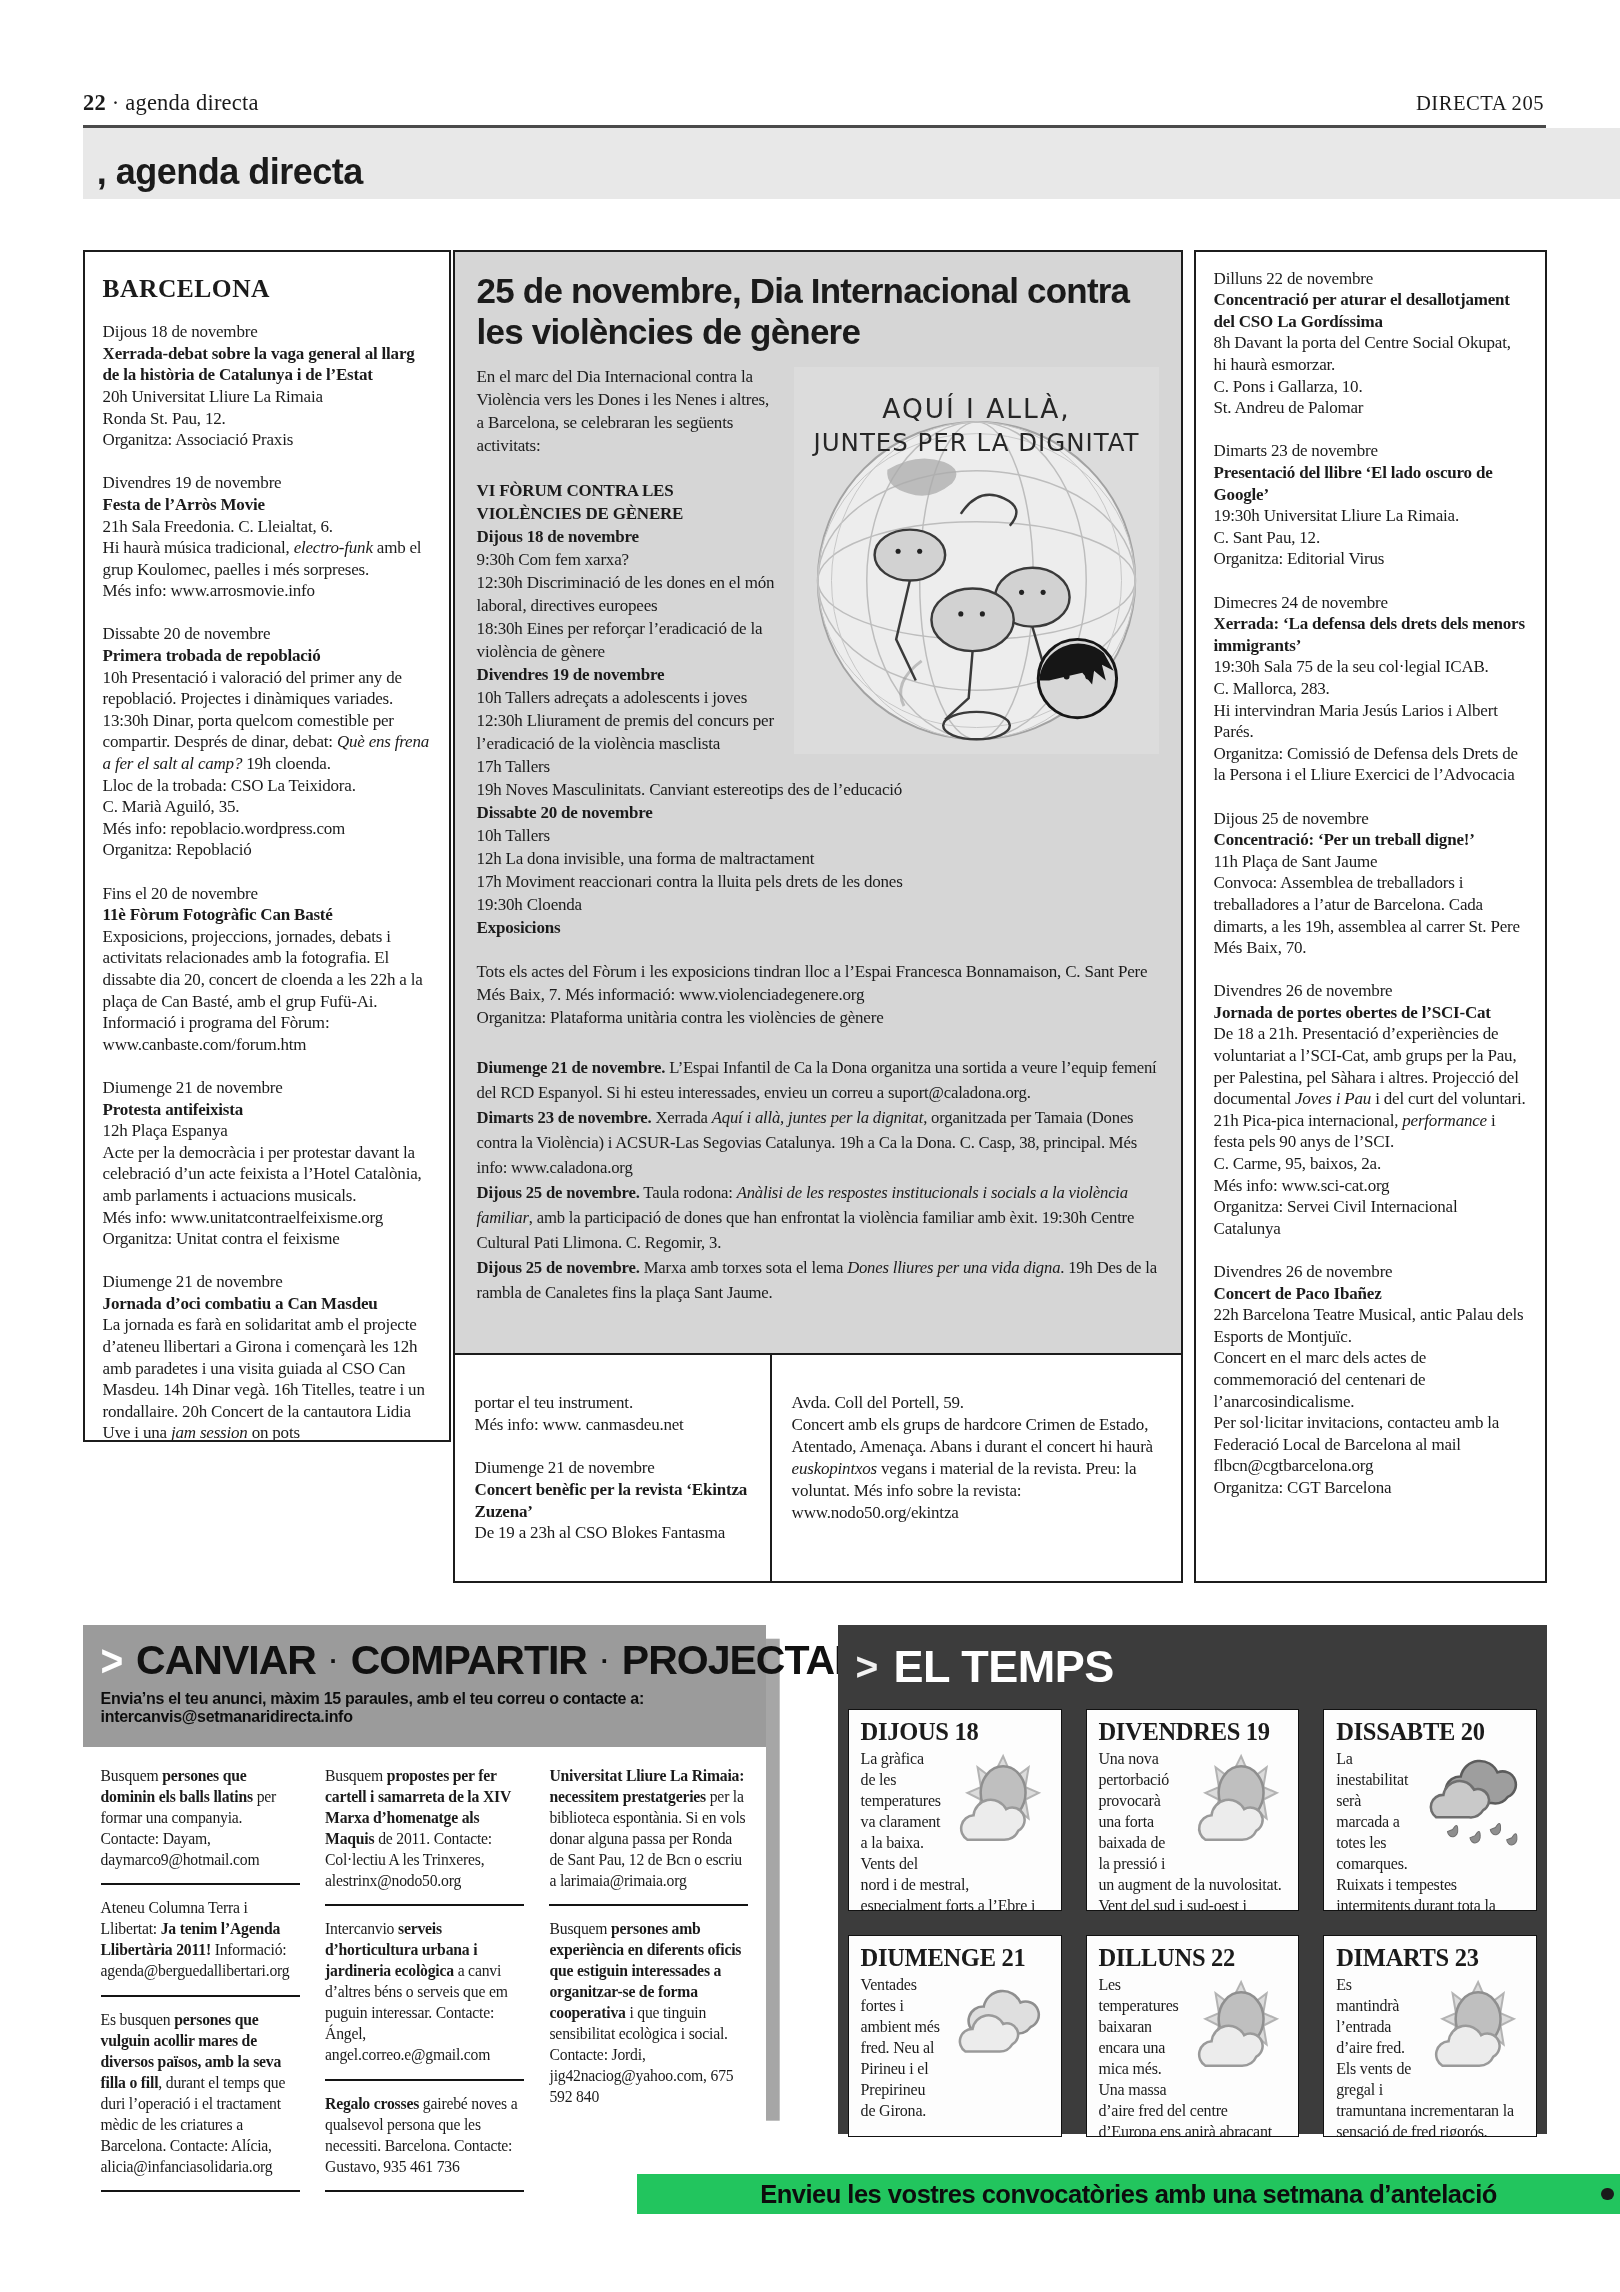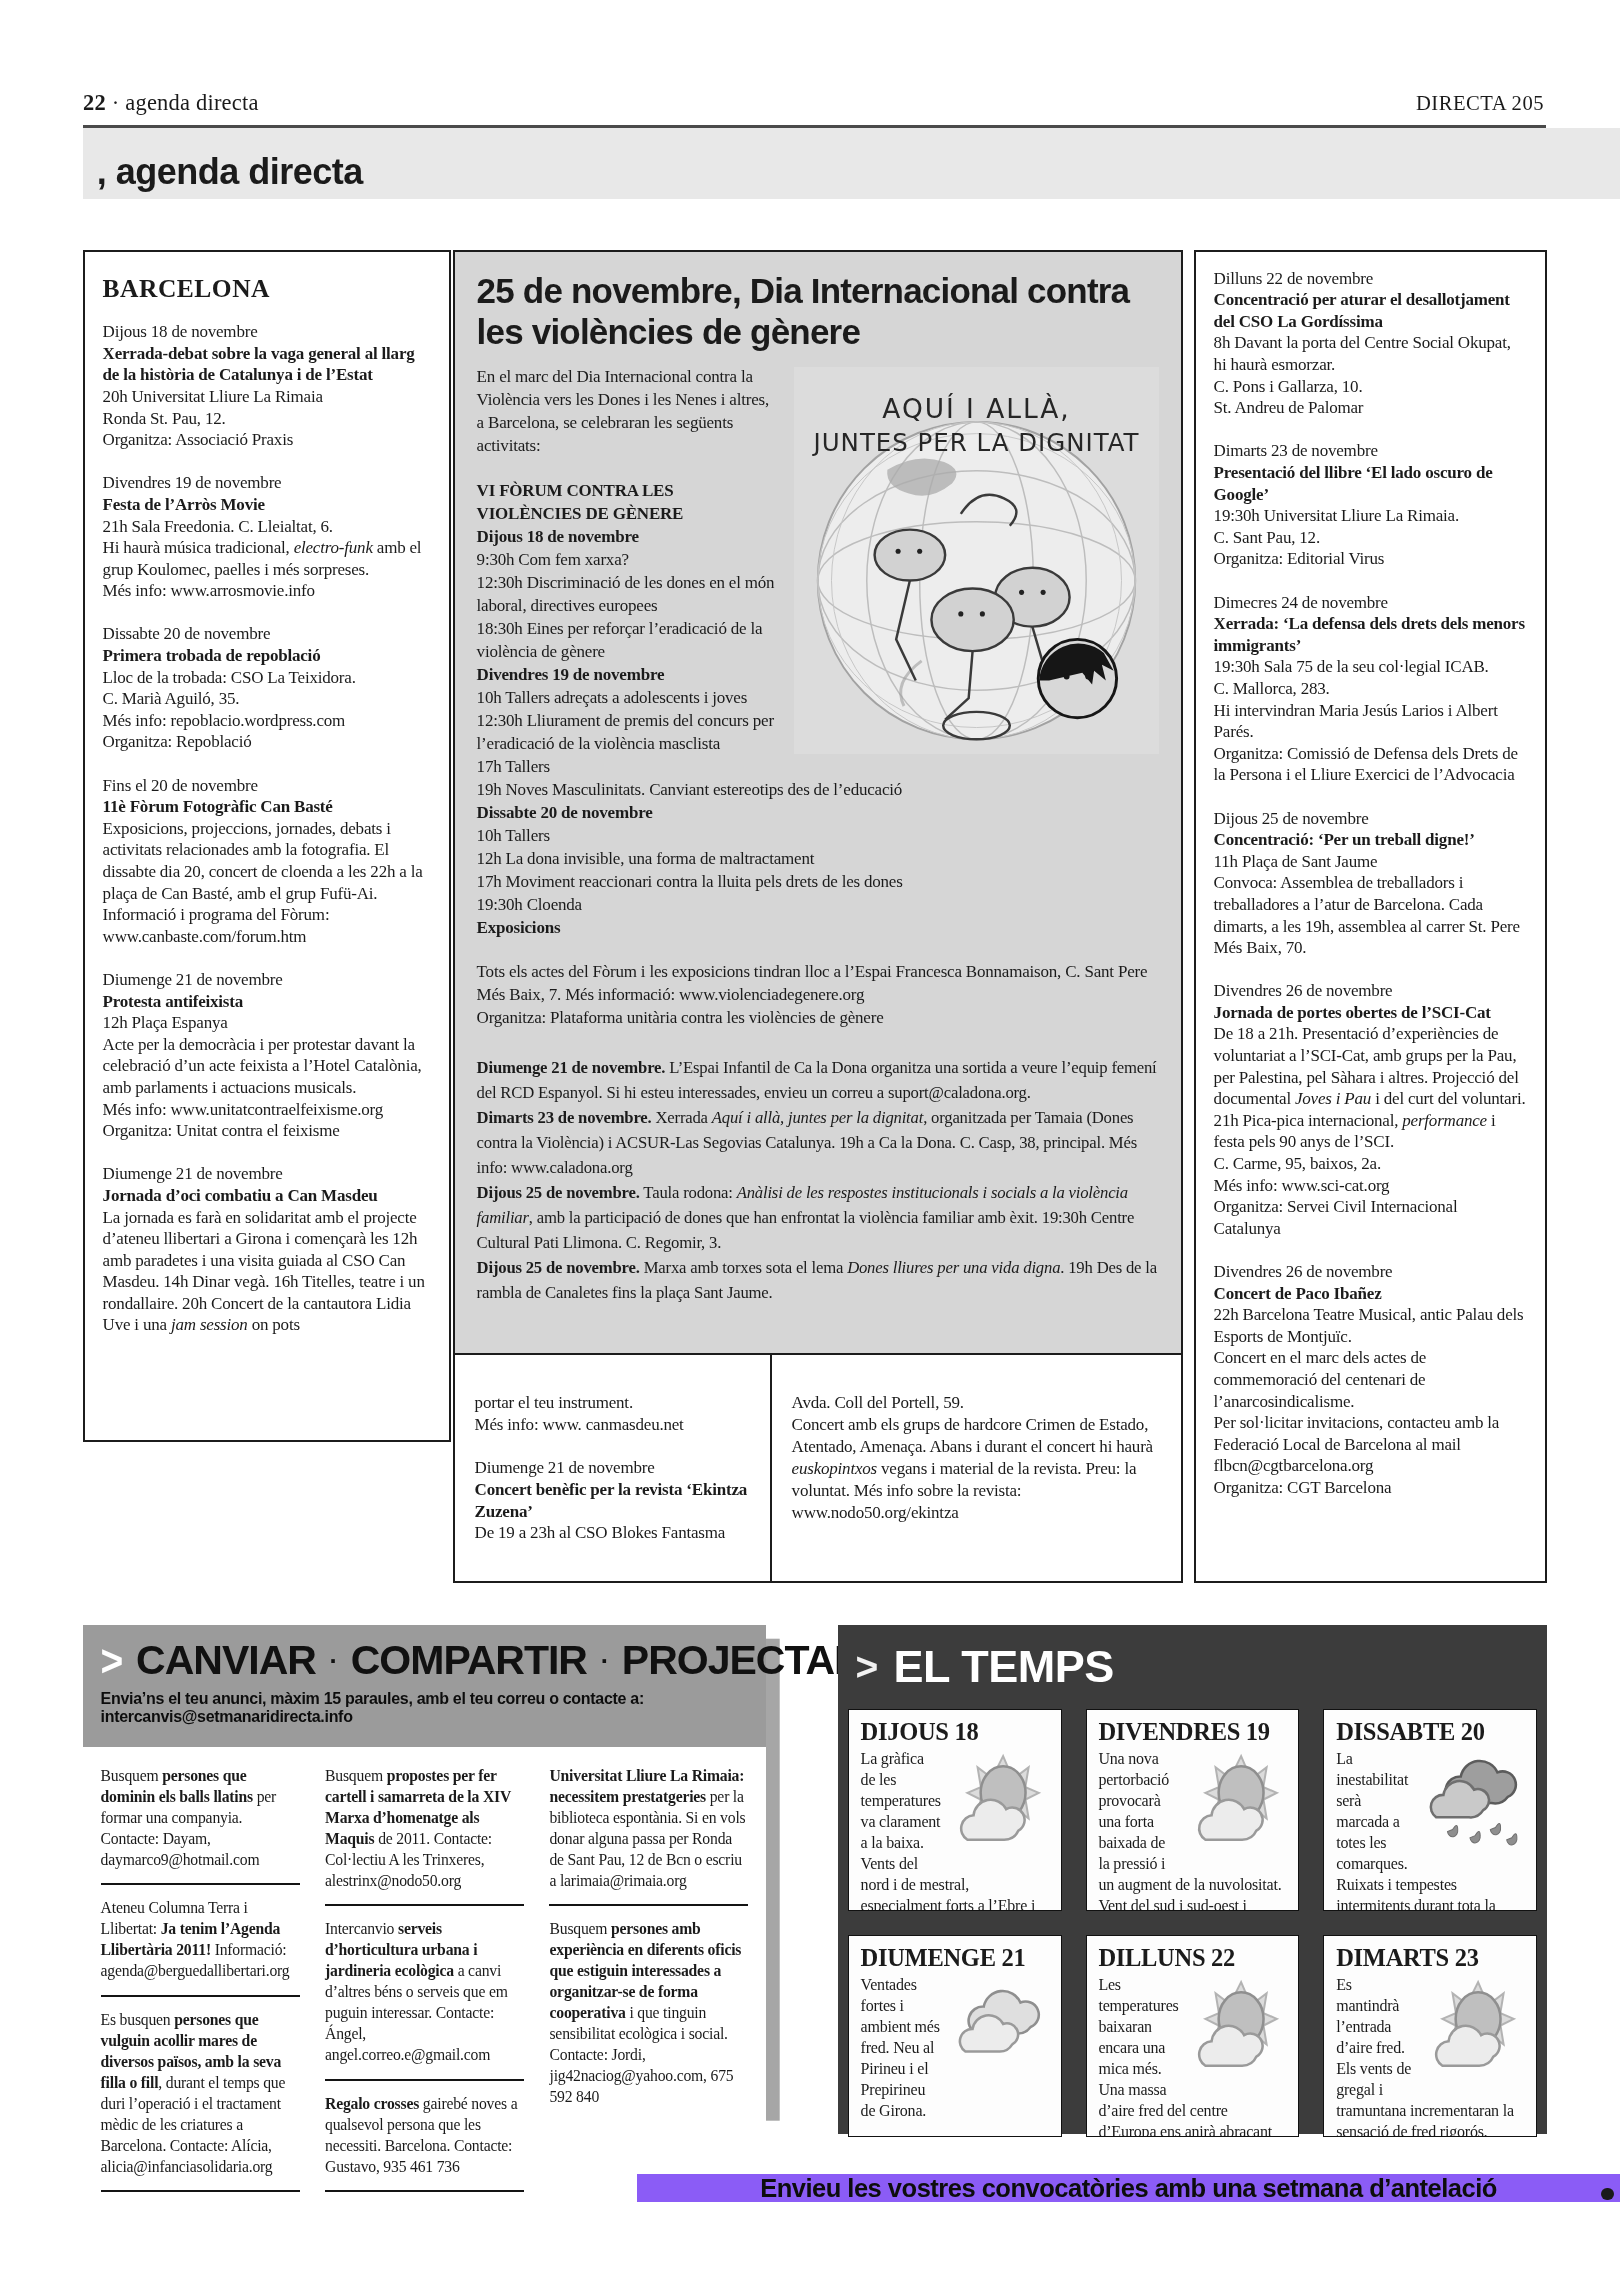--- a/index.html
+++ b/index.html
@@ -72,22 +72,22 @@
   .temps-head { height:84px; display:flex; align-items:center; gap:15.7px; padding-left:7.8px;
                 font-weight:bold; font-size:45px; letter-spacing:-0.5px; color:#fff; }
   .temps-head .arrow { color:#f2f2f2; font-size:39px; }
   .temps-grid { display:grid; grid-template-columns:repeat(3,1fr); grid-auto-rows:202px; gap:24px; }
   .wcell { background:#fdfdfd; border:1px solid #111; padding:7.8px 11.8px 5.9px; overflow:hidden; }
   .wday  { font-weight:bold; font-size:24.5px; letter-spacing:-0.3px; margin-bottom:2px; }
   .wicon { float:right; width:102px; height:102px; margin:2px 0 3.9px 5.9px; }
   .wtext { font-size:16px; line-height:21px; letter-spacing:-0.2px; }
 
   
-  #footer-bar { position:absolute; left:637px; top:2174px; width:983px; height:28px;
-                background:#8b5cf6; display:flex; align-items:center; justify-content:center; }
+  #footer-bar { position:absolute; left:637px; top:2174px; width:983px; height:40px;
+                background:#22c55e; display:flex; align-items:center; justify-content:center; }
   #footer-bar .ftext { font-weight:bold; font-size:25.5px; letter-spacing:-0.5px; color:#0d0d0d; }
   #footer-marker { position:absolute; right:5.9px; top:13.7px; width:12.7px; height:12.7px;
                    border-radius:50%; background:#1a1a1a; }
 
   b { font-weight:bold; } i { font-style:italic; }
 </style>
 </head>
 <body>
 
 <div>
@@ -112,20 +112,21 @@
         <div class="event">
           <div class="date">Divendres 19 de novembre</div>
           <div class="etitle">Festa de l’Arròs Movie</div>
           <div class="eline">21h Sala Freedonia. C. Lleialtat, 6.</div>
           <div class="eline">Hi haurà música tradicional, <i>electro-funk</i> amb el grup Koulomec, paelles i més sorpreses.</div>
           <div class="eline">Més info: www.arrosmovie.info</div>
         </div>
         <div class="event">
           <div class="date">Dissabte 20 de novembre</div>
           <div class="etitle">Primera trobada de repoblació</div>
+          <div class="eline">10h Presentació i valoració del primer any de repoblació. Projectes i dinàmiques variades. 13:30h Dinar, porta quelcom comestible per compartir. Després de dinar, debat: <i>Què ens frena a fer el salt al camp?</i> 19h cloenda.</div>
           <div class="eline">Lloc de la trobada: CSO La Teixidora.</div>
           <div class="eline">C. Marià Aguiló, 35.</div>
           <div class="eline">Més info: repoblacio.wordpress.com</div>
           <div class="eline">Organitza: Repoblació</div>
         </div>
         <div class="event">
           <div class="date">Fins el 20 de novembre</div>
           <div class="etitle">11è Fòrum Fotogràfic Can Basté</div>
           <div class="eline">Exposicions, projeccions, jornades, debats i activitats relacionades amb la fotografia. El dissabte dia 20, concert de cloenda a les 22h a la plaça de Can Basté, amb el grup Fufü-Ai. Informació i programa del Fòrum:</div>
           <div class="eline">www.canbaste.com/forum.htm</div>

